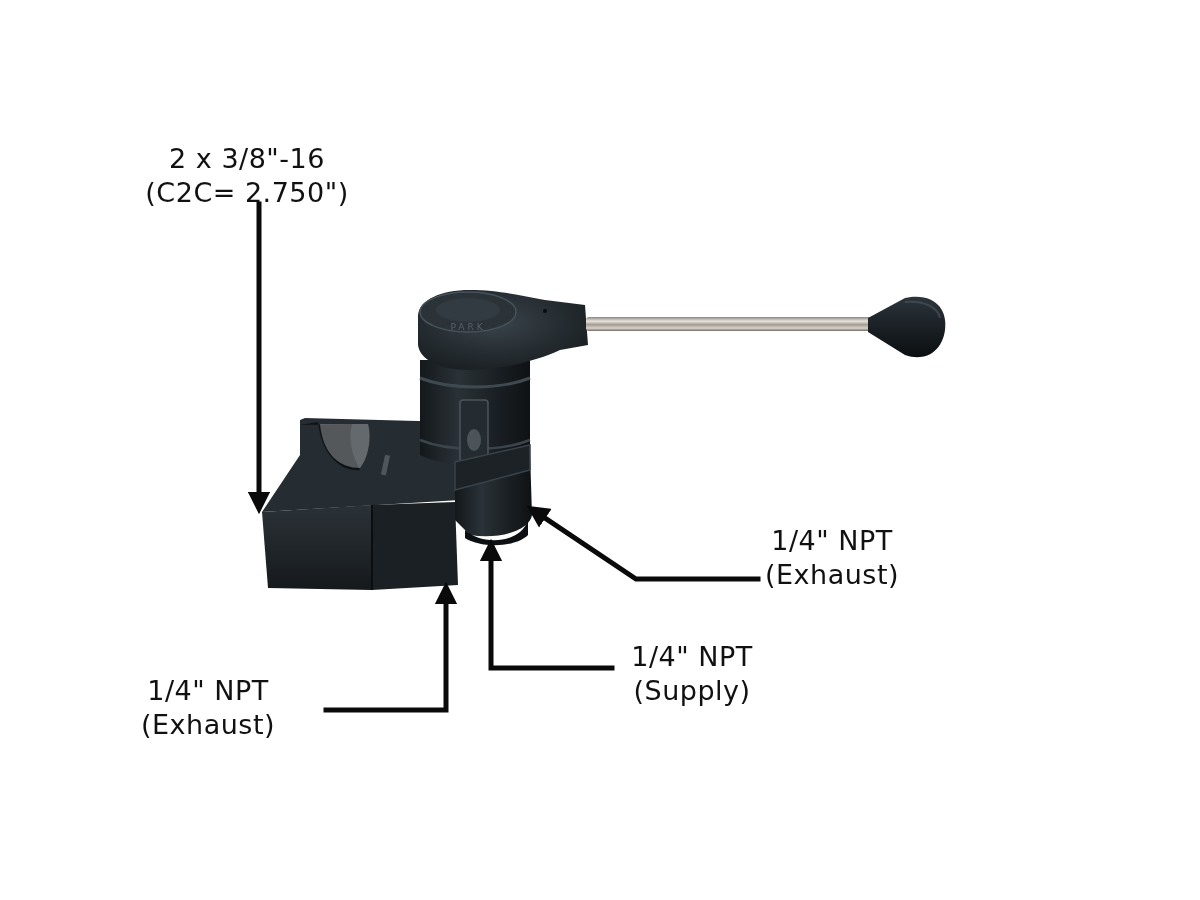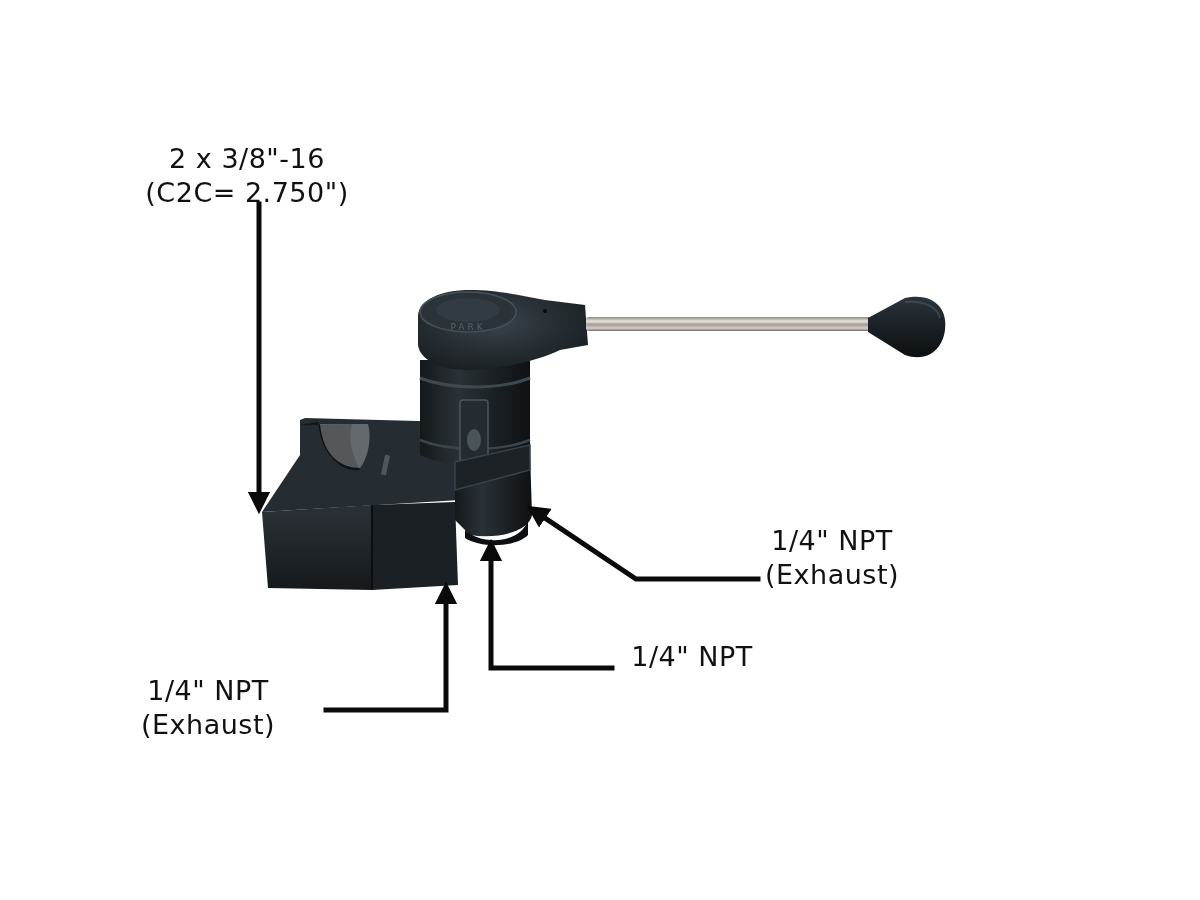--- a/index.html
+++ b/index.html
@@ -125,18 +125,19 @@
   <span>(C2C= 2.750")</span>
 </div>
 
 <div class="label" id="label-exhaust">
   <span>1/4" NPT</span>
   <span>(Exhaust)</span>
 </div>
 
 <div class="label" id="label-supply">
   <span>1/4" NPT</span>
+  <span>(Supply)</span>
 </div>
 
 <div class="label" id="label-delivery">
   <span>1/4" NPT</span>
   <span>(Exhaust)</span>
 </div>
 
 </body></html>

